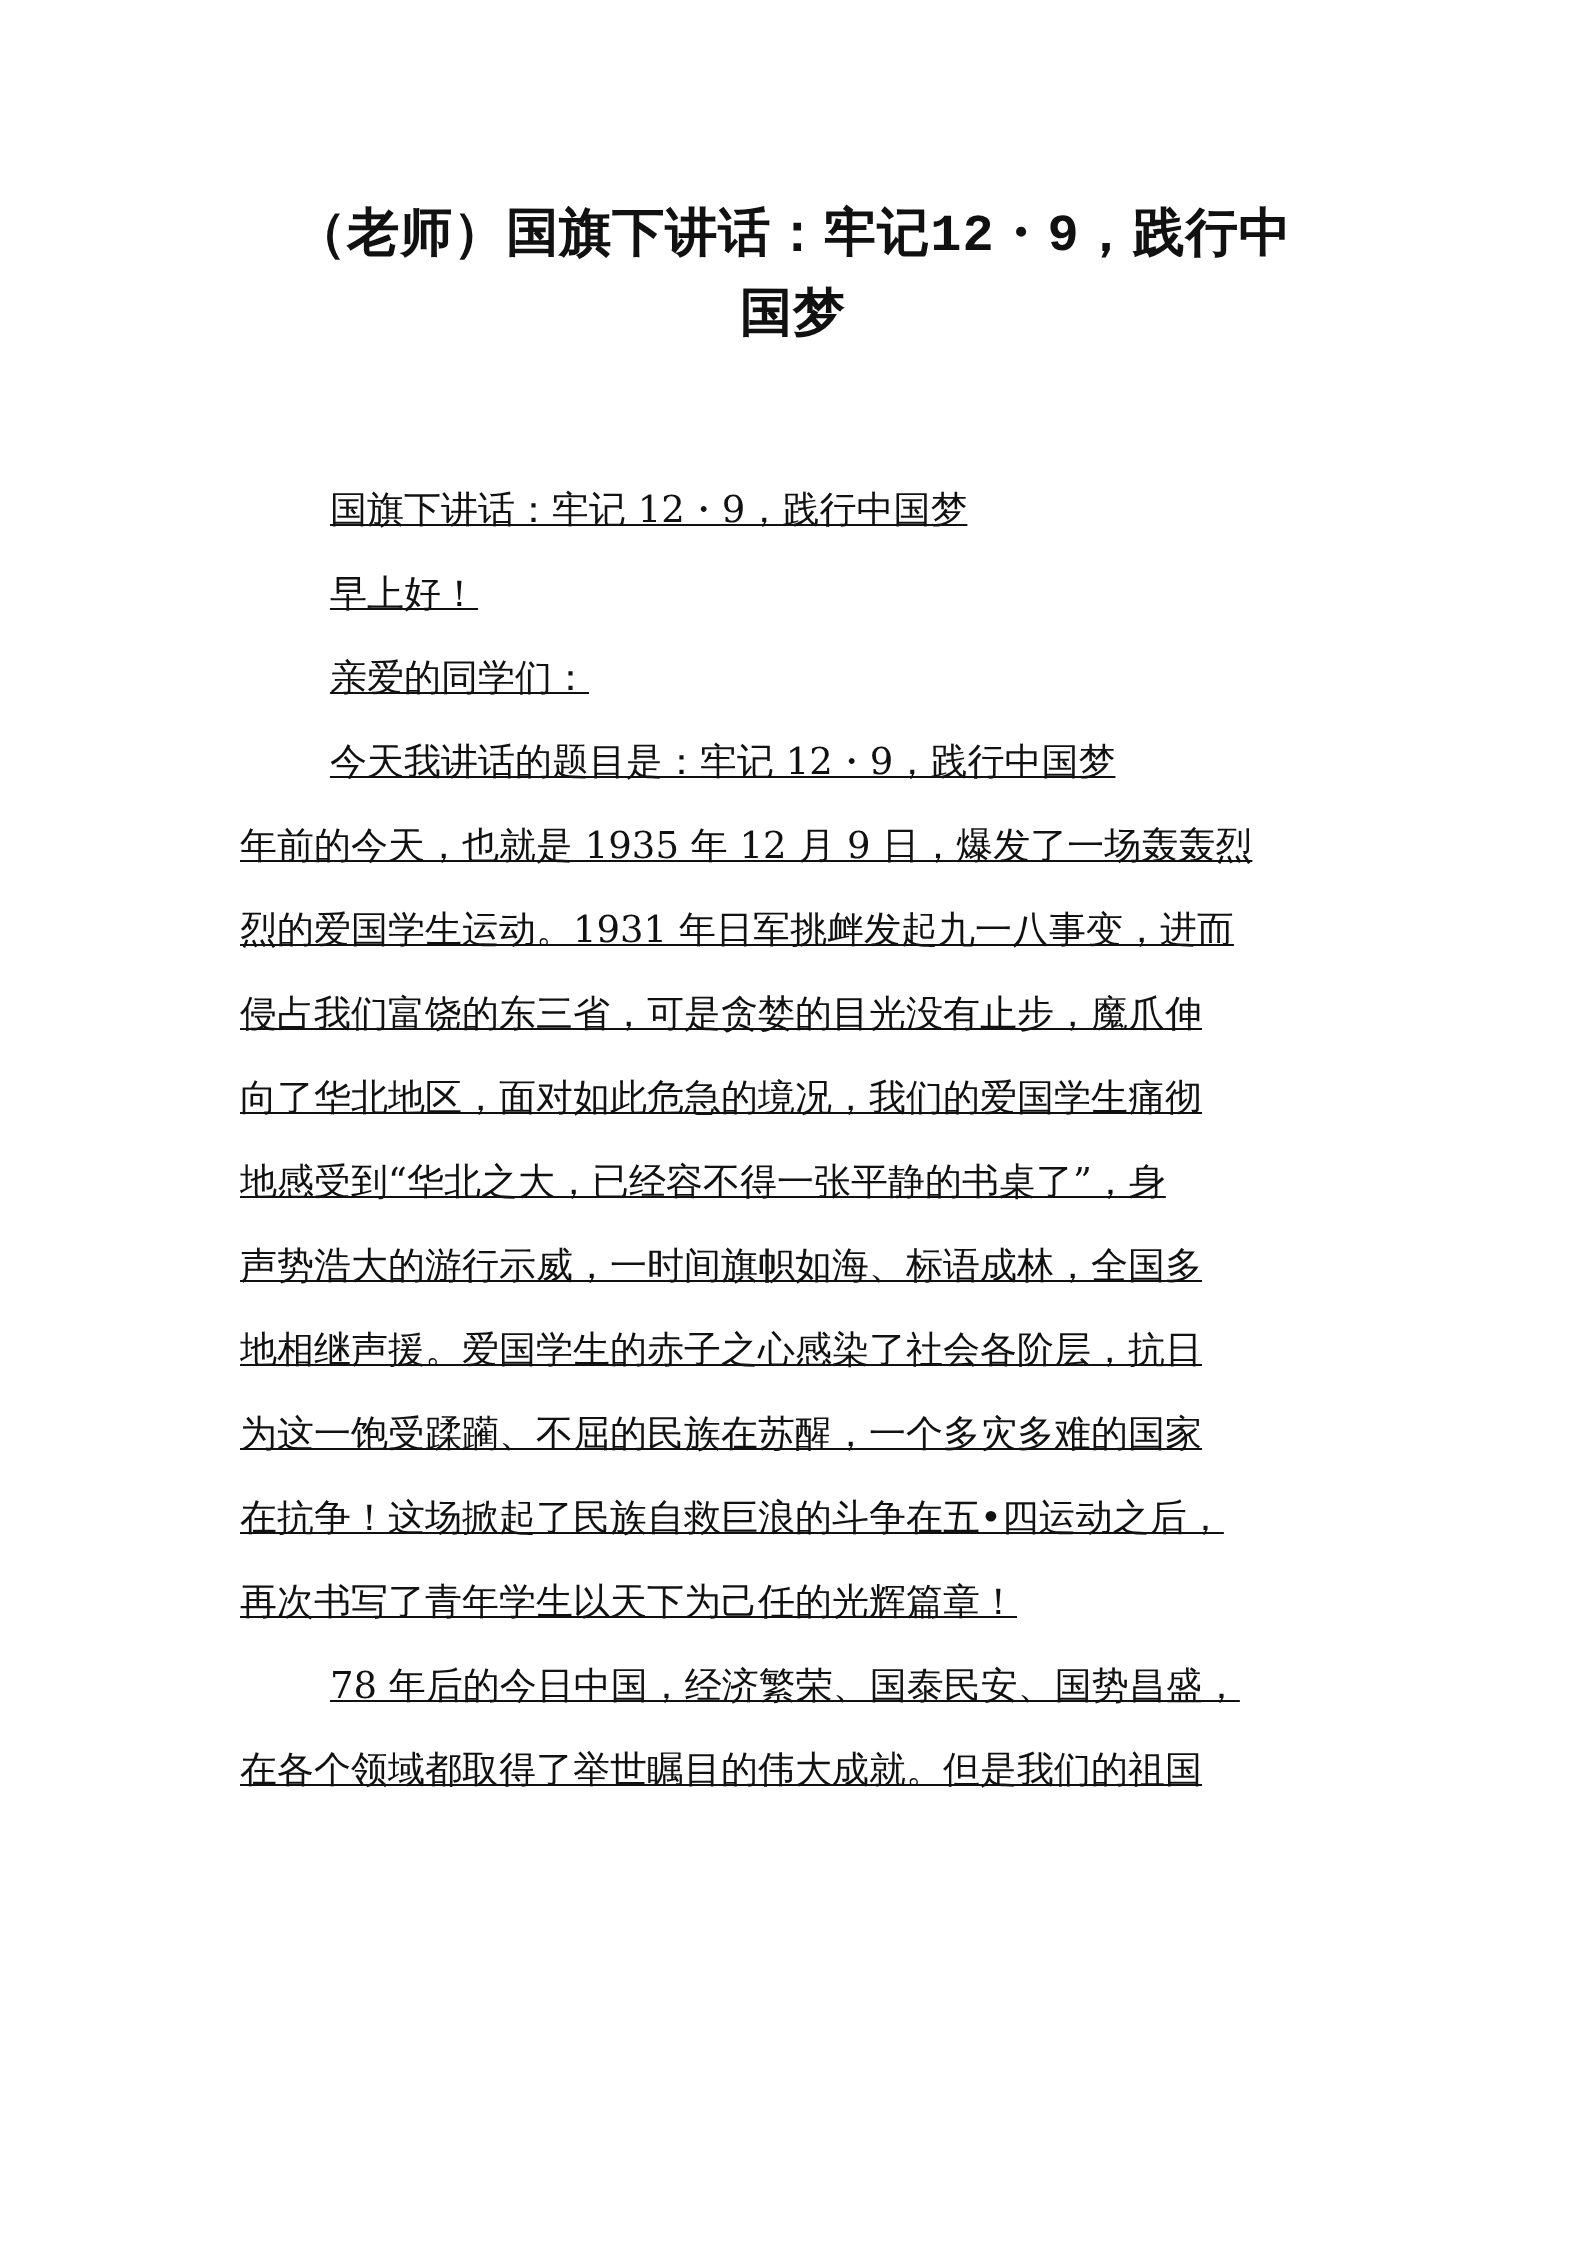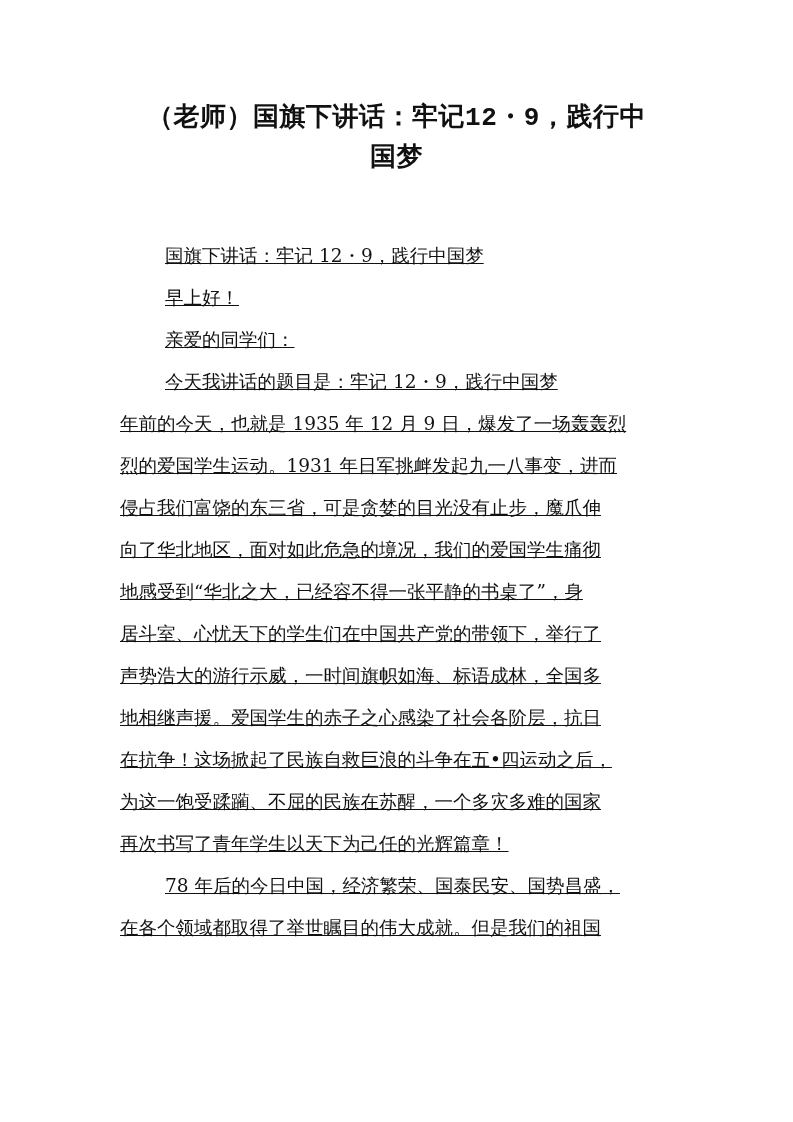--- a/index.html
+++ b/index.html
@@ -66,24 +66,23 @@
   </div>
   <div>
     <div class="line indent short">今天我讲话的题目是：牢记 12・9，践行中国梦</div>
   </div>
   <div>
     <div class="line">年前的今天，也就是 1935 年 12 月 9 日，爆发了一场轰轰烈</div>
     <div class="line">烈的爱国学生运动。1931 年日军挑衅发起九一八事变，进而</div>
     <div class="line">侵占我们富饶的东三省，可是贪婪的目光没有止步，魔爪伸</div>
     <div class="line">向了华北地区，面对如此危急的境况，我们的爱国学生痛彻</div>
     <div class="line">地感受到“华北之大，已经容不得一张平静的书桌了”，身</div>
-    <div class="line">居斗室、心忧天下的学生们在中国共产党的带领下，举行了</div>
     <div class="line">声势浩大的游行示威，一时间旗帜如海、标语成林，全国多</div>
     <div class="line">地相继声援。爱国学生的赤子之心感染了社会各阶层，抗日</div>
+    <div class="line">为这一饱受蹂躏、不屈的民族在苏醒，一个多灾多难的国家</div>
     <div class="line">在抗争！这场掀起了民族自救巨浪的斗争在五•四运动之后，</div>
-    <div class="line">为这一饱受蹂躏、不屈的民族在苏醒，一个多灾多难的国家</div>
     <div class="line last">再次书写了青年学生以天下为己任的光辉篇章！</div>
   </div>
   <div>
     <div class="line indent">78 年后的今日中国，经济繁荣、国泰民安、国势昌盛，</div>
     <div class="line">在各个领域都取得了举世瞩目的伟大成就。但是我们的祖国</div>
   </div>
 </div>
 
 </body></html>

